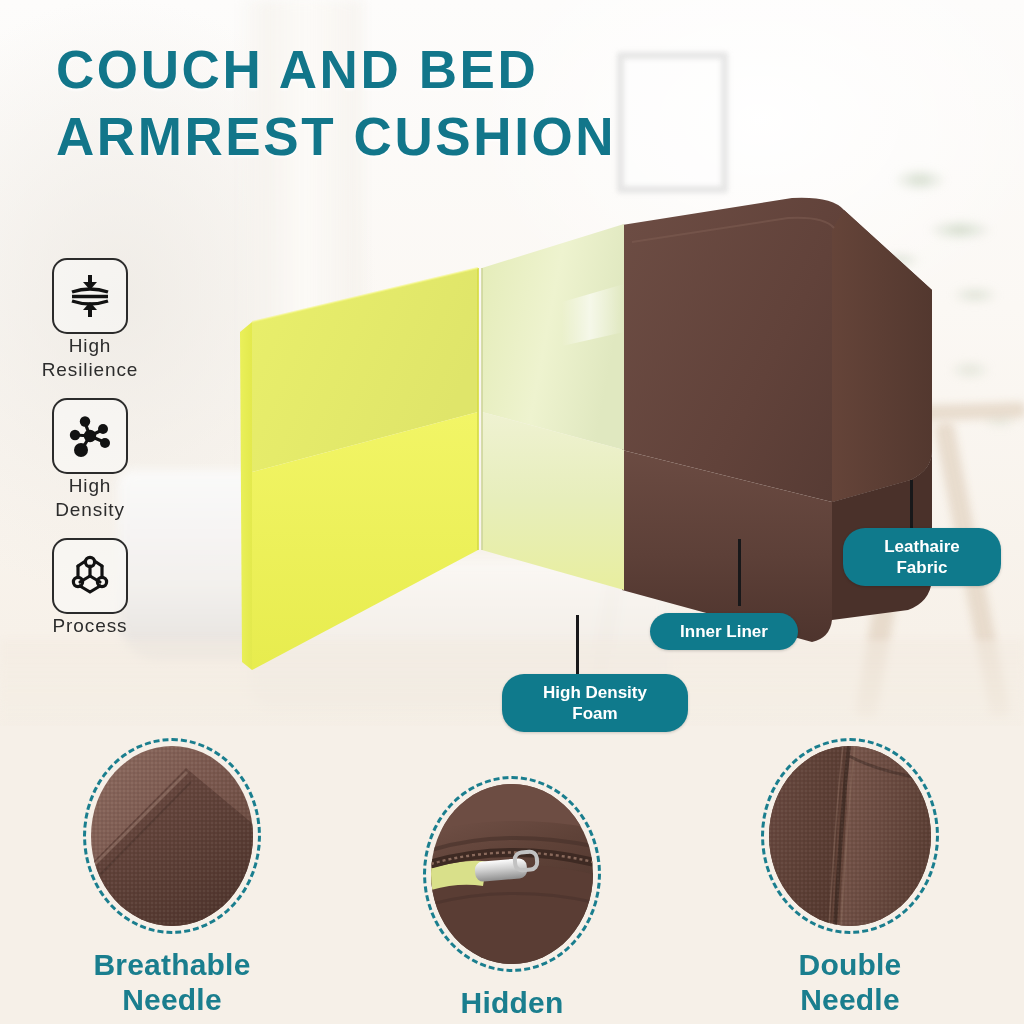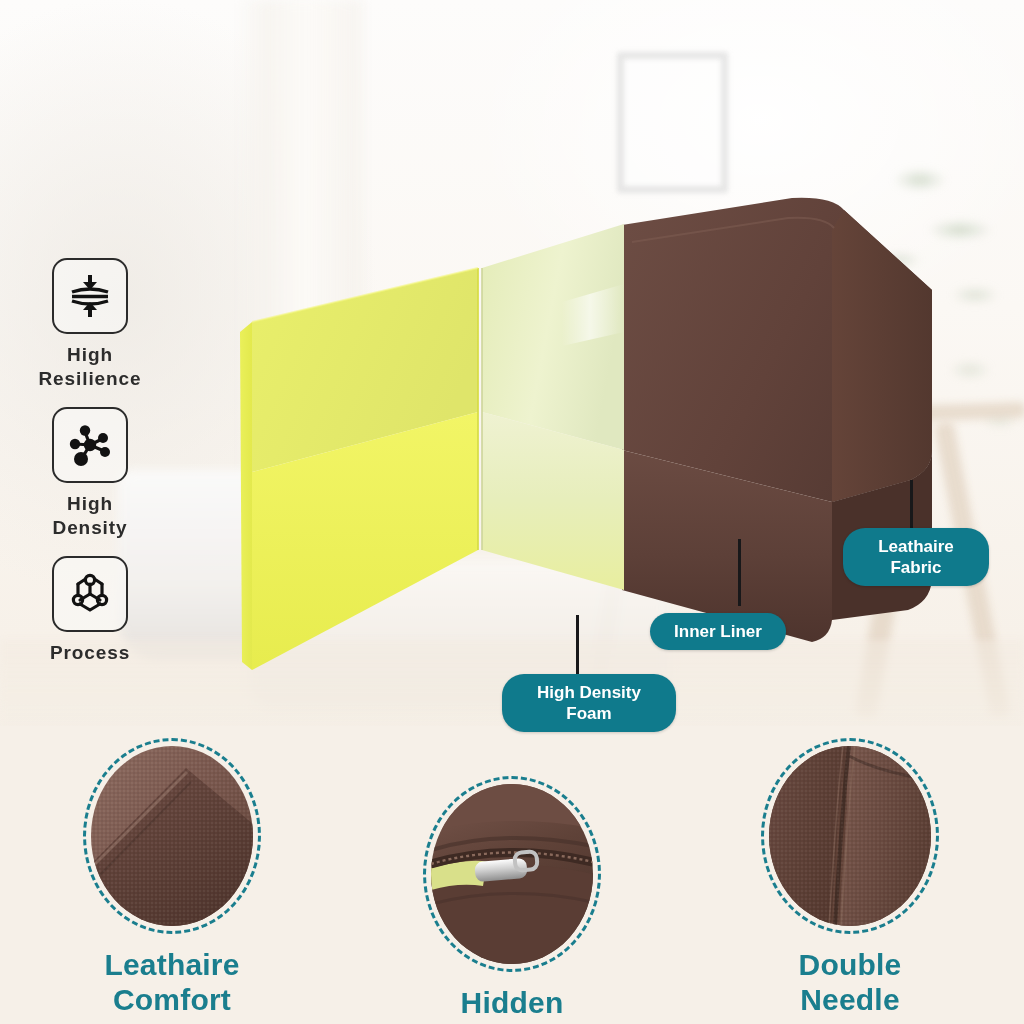--- a/index.html
+++ b/index.html
@@ -138,26 +138,25 @@
   .feature { position: relative; margin-bottom: 16px; text-align: center; }
   .feature-box {
     width: 72px; height: 72px;
     margin: 0 auto;
     border: 2px solid #2b2b2b;
     border-radius: 15px;
     background: rgba(250,249,247,0.55);
     display: flex; align-items: center; justify-content: center;
   }
   .feature-label {
-    margin-top: 9px;
     font-size: 19px;
     line-height: 24px;
     color: #2c2c2c;
     letter-spacing: 0.9px;
-    font-weight: bold;
+    font-weight: normal;
     white-space: pre-line;
   }
 
   
   .cushion { position: absolute; left: 232px; top: 150px; width: 760px; height: 560px; }
 
   
   .leader {
     position: absolute;
     width: 2.5px;
@@ -165,21 +164,21 @@
   }
   .pill {
     position: absolute;
     background: #0f7a8c;
     color: #ffffff;
     font-size: 17px;
     font-weight: bold;
     line-height: 21px;
     text-align: center;
     border-radius: 22px;
-    padding: 8px 17px;
+    padding: 8px 23px;
     white-space: pre-line;
     box-shadow: 0 1px 3px rgba(0,0,0,0.18);
   }
 
   
   .detail {
     position: absolute;
     width: 200px;
     text-align: center;
   }
@@ -225,20 +224,24 @@
     <span class="leg-1"></span>
       <span class="leg-2"></span>
     <span class="leg-3"></span>
       <span class="rail-1"></span>
   </div>
   <div class="bg-sofa"></div>
   <div class="bg-floor"></div>
   <div class="bg-bottom-wash"></div>
   <div class="bg-bottom-solid"></div>
 
+  <div class="title">
+    <span class="title-line">COUCH AND BED</span>
+    <span class="title-line">ARMREST CUSHION</span>
+  </div>
 
   <div class="features">
 
     <div class="feature">
       <div class="feature-box">
         <svg width="50" height="50" viewBox="0 0 50 50">
           <path d="M25 4 L25 14" stroke="#121212" stroke-width="4" fill="none"></path>
           <path d="M18 11 L25 19 L32 11 Z" fill="#121212"></path>
           <path d="M7 21 Q25 15 43 21" stroke="#121212" stroke-width="3.4" fill="none"></path>
           <path d="M7 25.5 L43 25.5" stroke="#121212" stroke-width="3.4" fill="none"></path>
@@ -393,21 +396,21 @@
           </defs>
           <rect width="162" height="180" fill="url(#lthA)"></rect>
           <path d="M0 118 L95 22 L162 78 L162 180 L0 180 Z" fill="url(#lthB)"></path>
           <path d="M0 122 L96 26" stroke="#a9877a" stroke-width="3" opacity="0.45" fill="none"></path>
           <path d="M6 132 L100 36" stroke="#3f2b24" stroke-width="2" opacity="0.35" fill="none"></path>
           <rect width="162" height="180" fill="url(#grain)"></rect>
         </svg>
       </div>
       <div class="detail-ring"></div>
     </div>
-    <div class="detail-caption">Leathaire Comfort</div>
+    <div class="detail-caption">Breathable Needle</div>
   </div>
 
   <div class="detail" style="left:412px; top:776px;">
     <div class="detail-circle-wrap">
       <div class="detail-photo">
         <svg width="162" height="180" viewBox="0 0 162 180" preserveAspectRatio="none">
           <defs>
             <linearGradient id="zfab" x1="0" y1="0" x2="0.3" y2="1">
               <stop offset="0%" stop-color="#7a584e"></stop>
               <stop offset="50%" stop-color="#5f4238"></stop>

